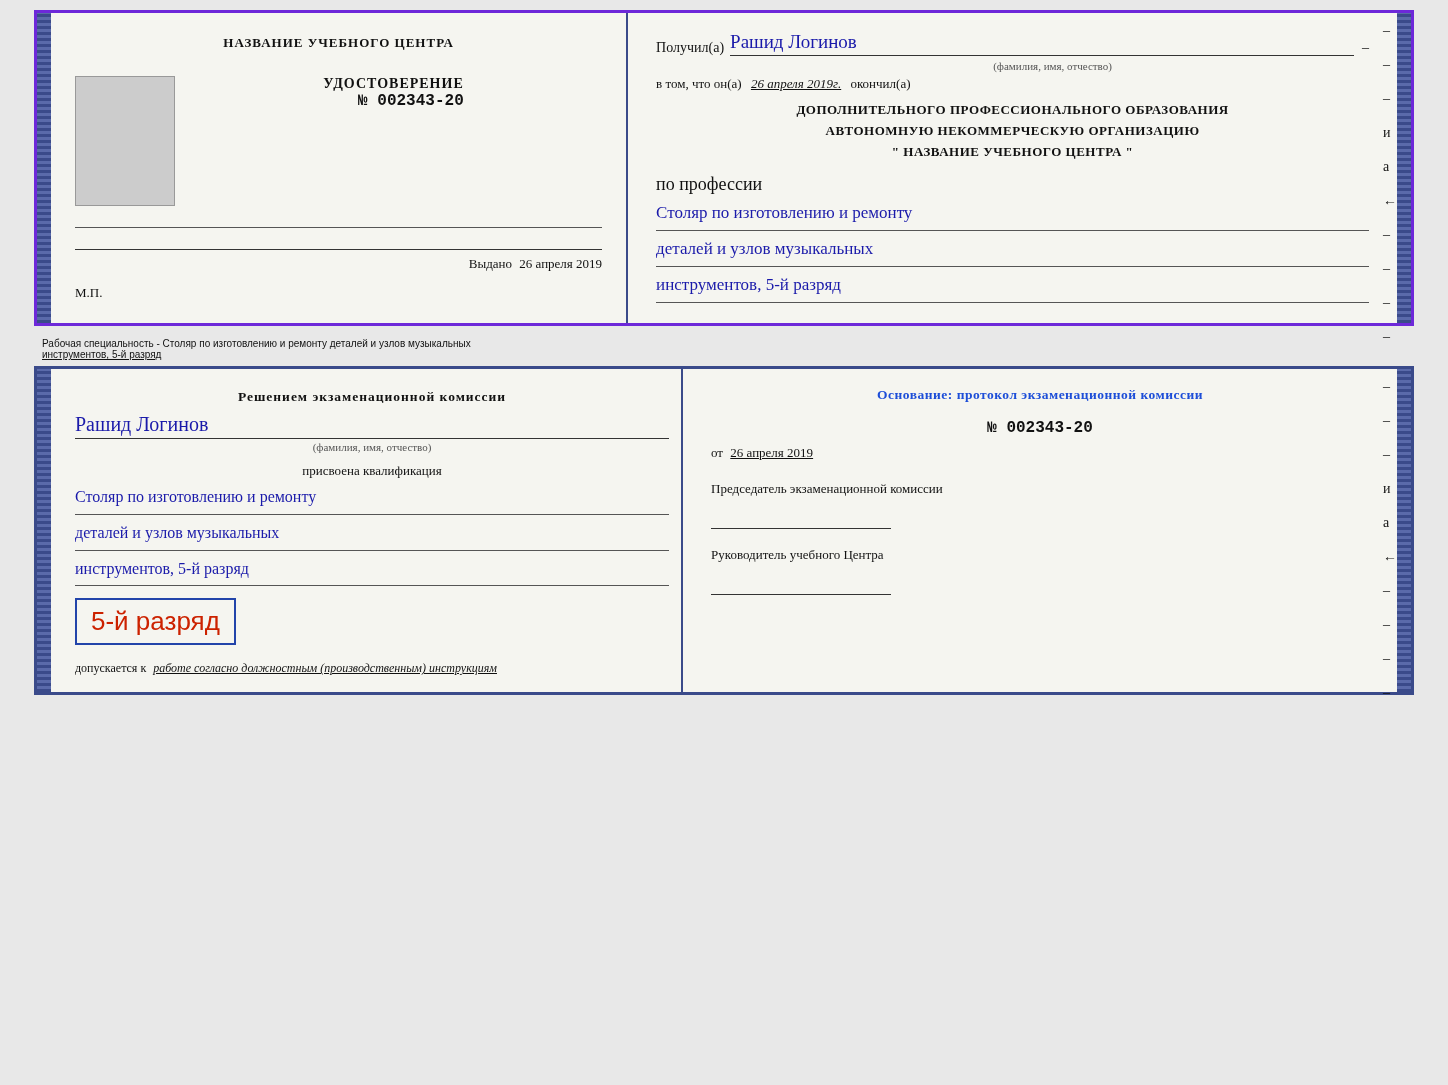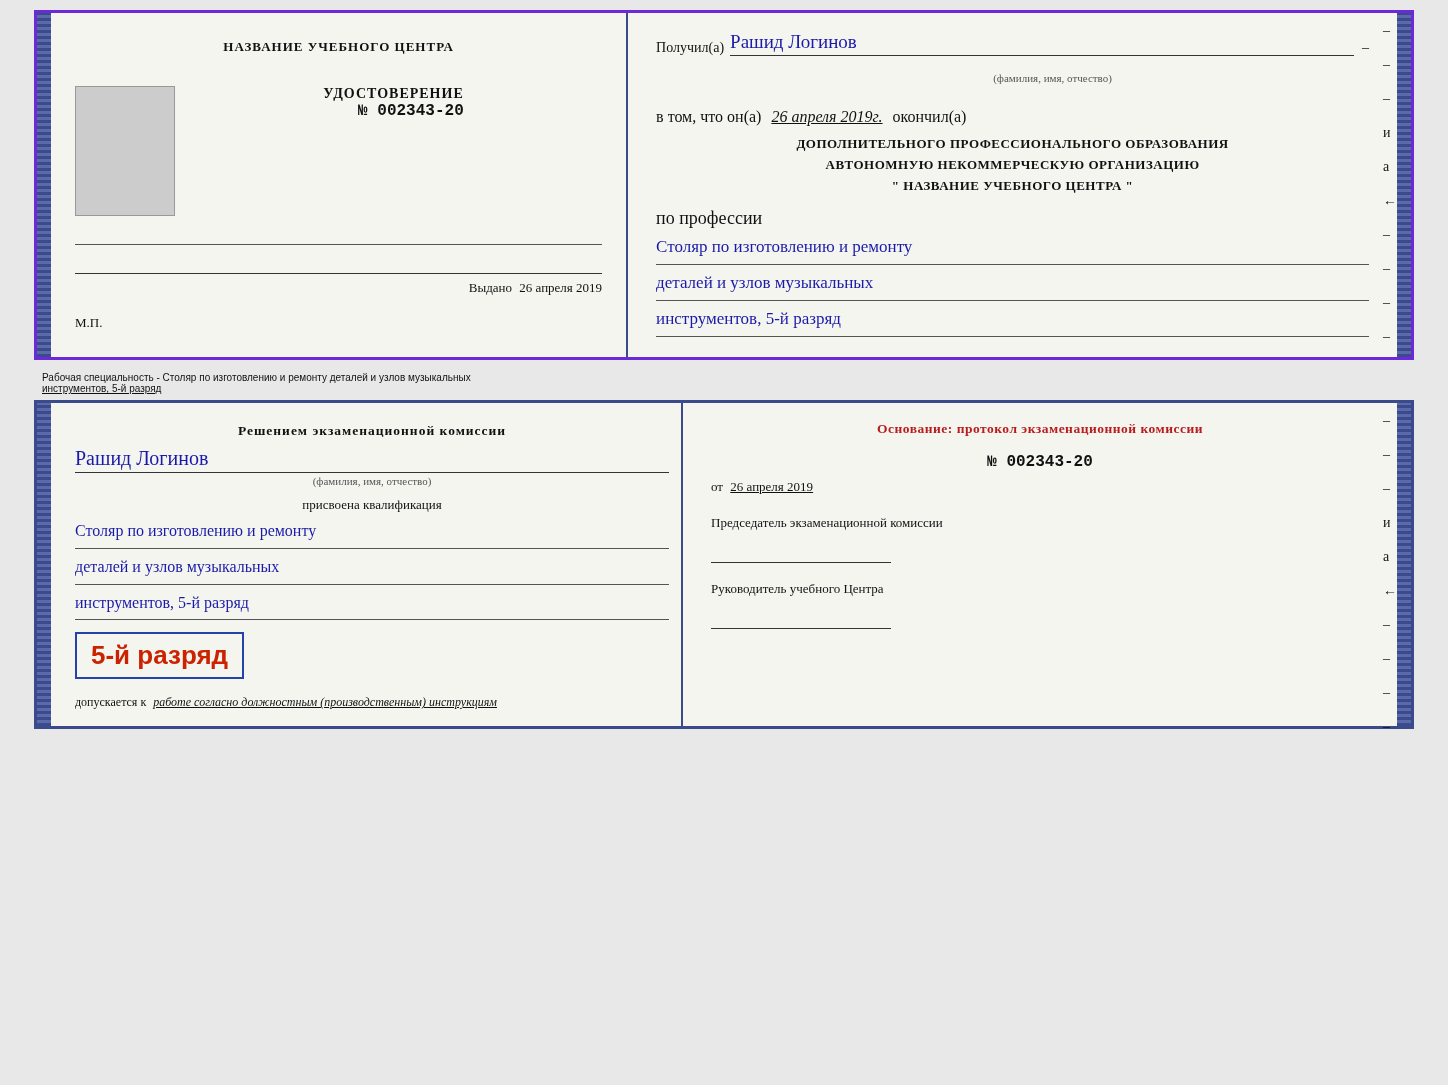--- a/index.html
+++ b/index.html
@@ -114,21 +114,21 @@
       font-size: 13px;
       color: #111;
       margin-top: 8px;
       align-self: flex-start;
     }
 
     
     .poluchil-row {
       display: flex;
       align-items: flex-end;
-      margin-bottom: 16px;
+      margin-bottom: 4px;
       flex-wrap: wrap;
     }
 
     .poluchil-label {
       font-size: 14px;
       color: #111;
       margin-right: 6px;
       white-space: nowrap;
     }
 
@@ -152,23 +152,23 @@
       font-size: 11px;
       color: #555;
       text-align: center;
       display: block;
       width: 100%;
       margin-top: 2px;
       padding-left: 80px;
     }
 
     .vtom-row {
-      font-size: 16px;
-      color: #111;
-      margin: 24px 0 8px 0;
+      font-size: 13px;
+      color: #111;
+      margin: 4px 0 8px 0;
     }
 
     .vtom-date {
       font-style: italic;
       text-decoration: underline;
       color: #111;
     }
 
     .avtonomnuyu-block {
       font-size: 13px;
@@ -301,21 +301,21 @@
     
     .razryad-badge {
       border: 2.5px solid #2244aa;
       padding: 6px 14px;
       display: inline-block;
       margin: 8px 0;
     }
 
     .razryad-badge-text {
       font-size: 26px;
-      font-weight: bold;
+      font-weight: normal;
       color: #cc2200;
       font-family: Arial, sans-serif;
     }
 
     .dopuskaetsya-line {
       font-size: 12px;
       color: #111;
       margin-top: 8px;
     }
 
@@ -323,21 +323,21 @@
       font-style: italic;
       text-decoration: underline;
       color: #111;
     }
 
     
     .osnovanie-title {
       font-size: 13.5px;
       font-weight: bold;
       letter-spacing: 0.5px;
-      color: #b91c1c;
+      color: #1d4ed8;
       text-align: center;
       margin-bottom: 16px;
     }
 
     .protocol-number {
       font-size: 16px;
       font-weight: bold;
       color: #111;
       font-family: 'Courier New', monospace;
       text-align: center;

